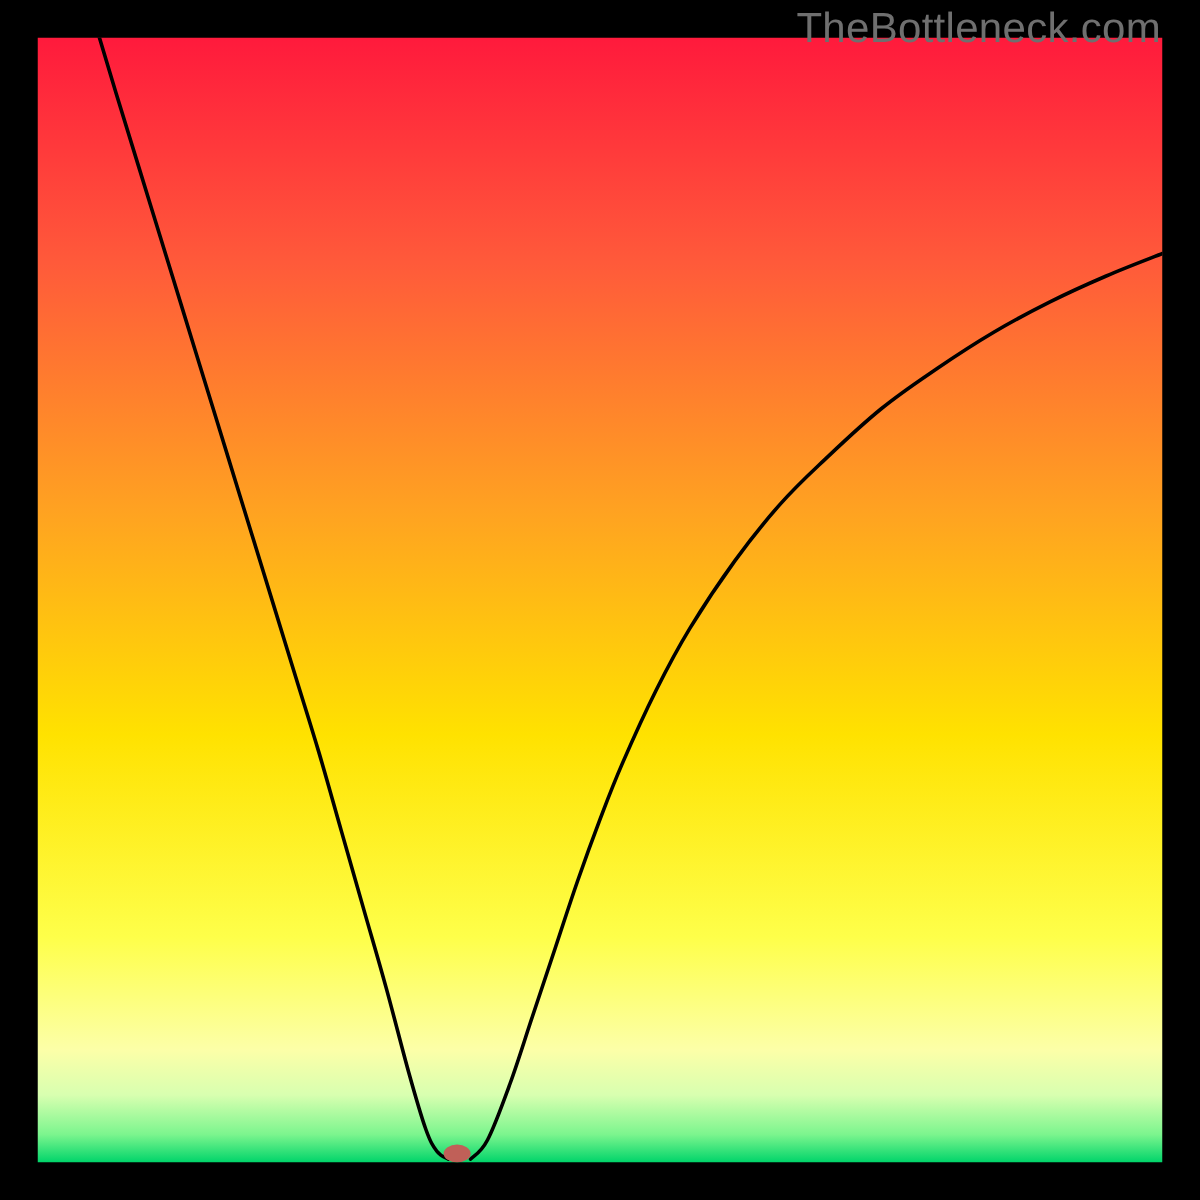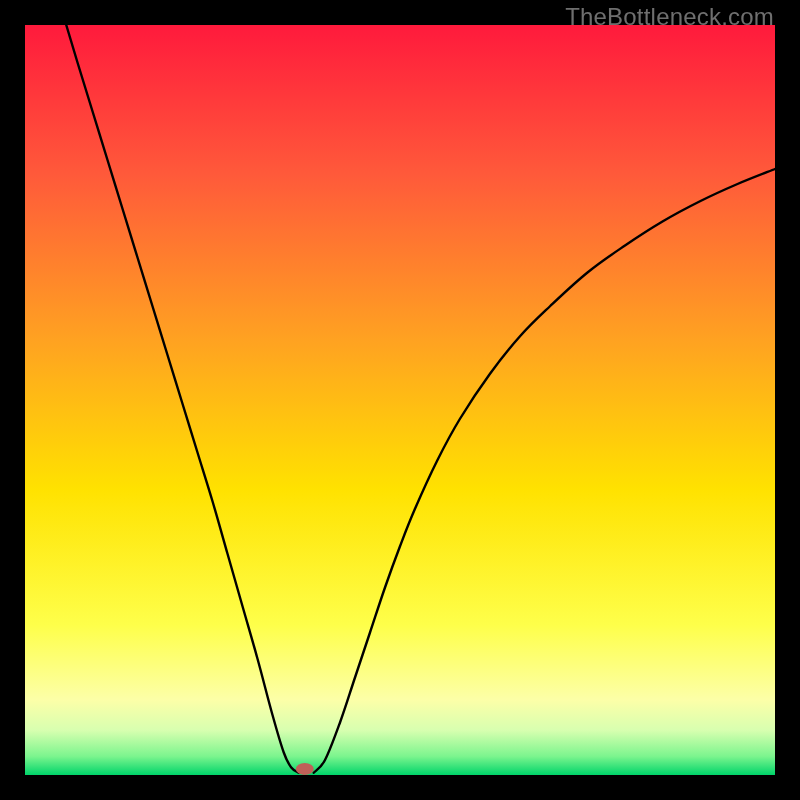--- a/index.html
+++ b/index.html
@@ -13,21 +13,21 @@
   }
   .page {
     position: relative;
     width: 800px;
     height: 800px;
   }
   .watermark {
     position: absolute;
     top: 3px;
     right: 26px;
-    font-size: 24px;
+    font-size: 28px;
     font-weight: 500;
     color: #6f6f6f;
     letter-spacing: 0.2px;
     z-index: 10;
   }
   .plot-frame {
     position: absolute;
     left: 25px;
     top: 25px;
     width: 750px;

